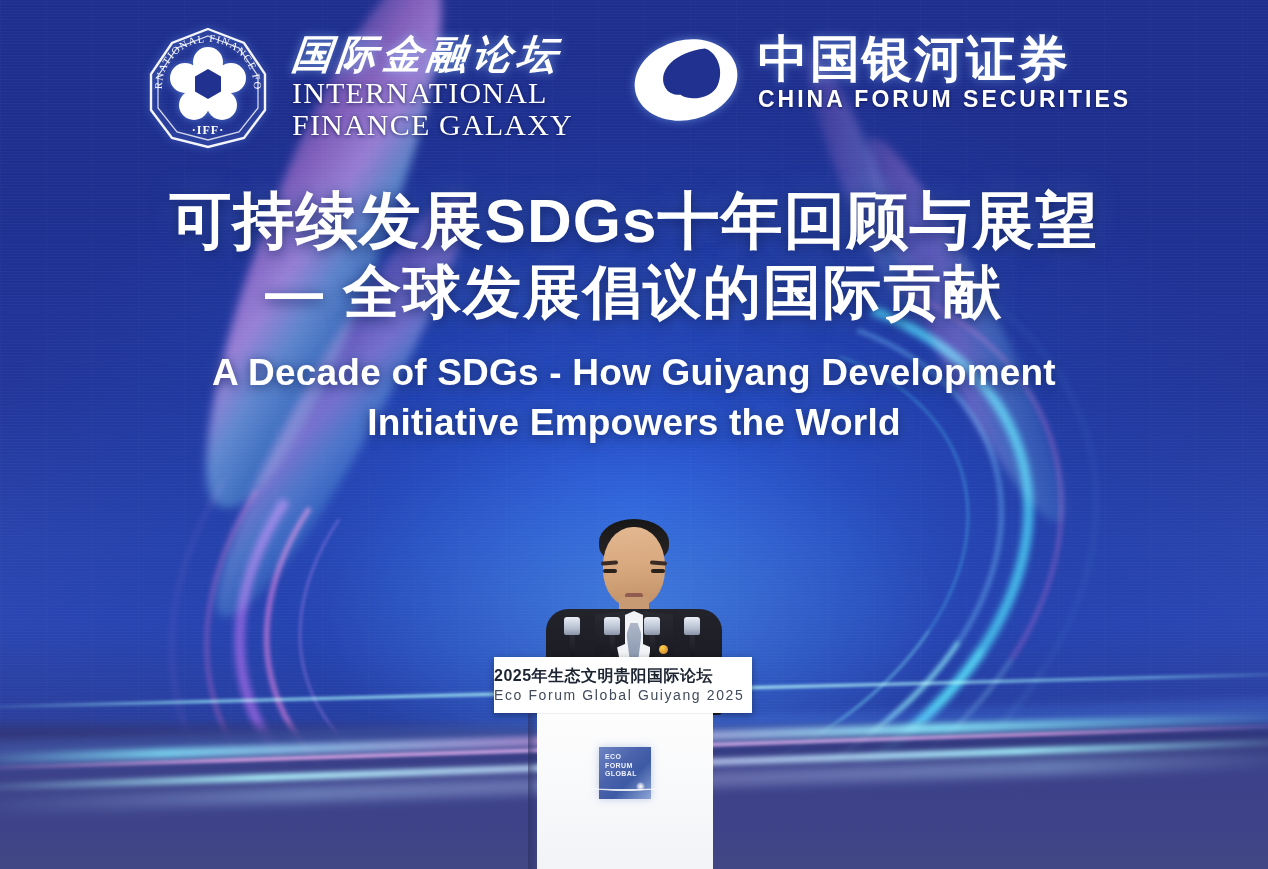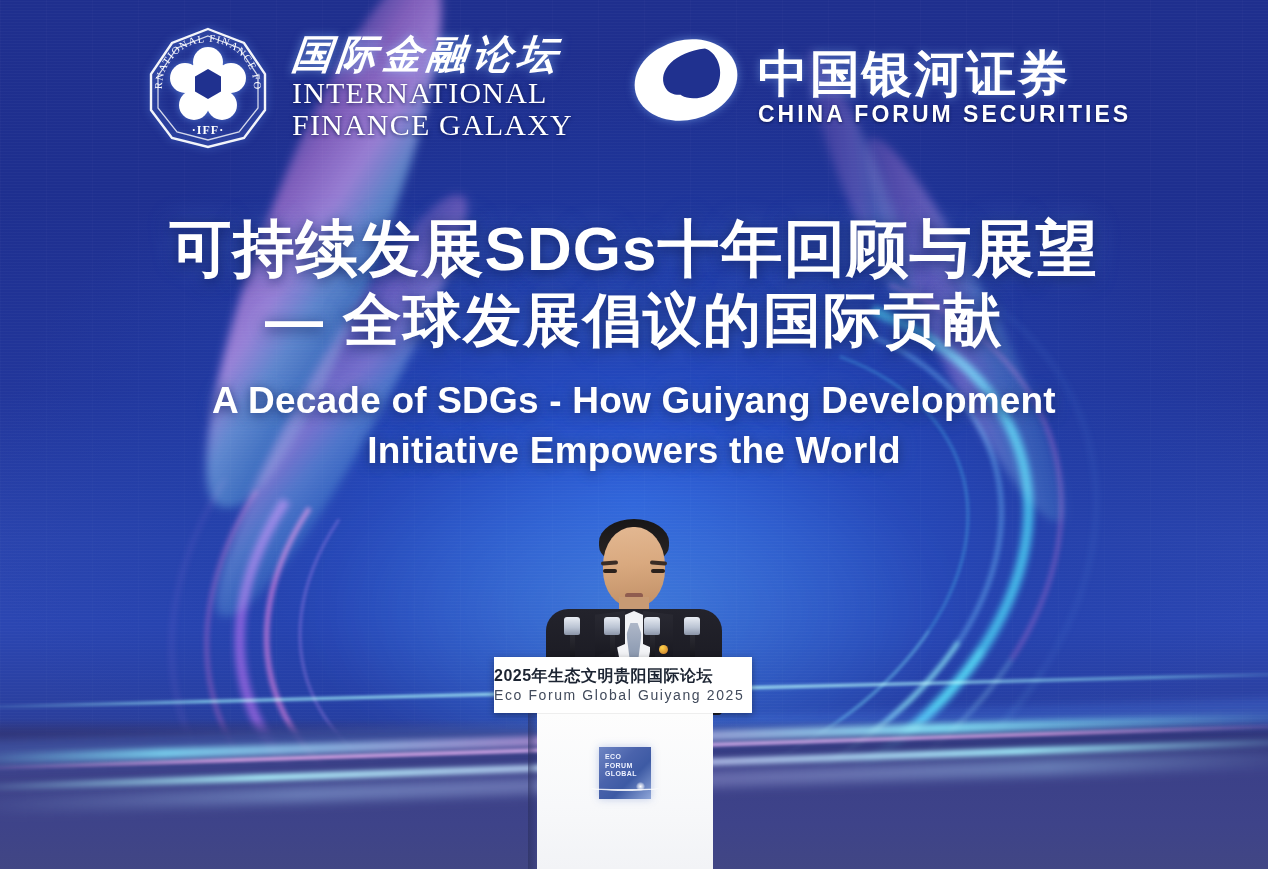--- a/index.html
+++ b/index.html
@@ -134,38 +134,38 @@
     text-shadow:0 0 10px rgba(150,200,255,.6);
     transform:skewX(-6deg);
   }
   .iff-en{
     font-family:"Liberation Serif", serif;
     font-size:30px; font-weight:400; color:#fff; line-height:1.07;
     letter-spacing:1.2px;
     text-shadow:0 1px 4px rgba(10,20,80,.85);
   }
 
-  .galaxy-block{ position:absolute; left:630px; top:20px; display:flex; align-items:flex-end; gap:16px; }
+  .galaxy-block{ position:absolute; left:630px; top:20px; display:flex; align-items:flex-start; gap:16px; }
   .galaxy-mark{ width:112px; height:92px; flex:0 0 auto; }
   .galaxy-mark svg{ display:block; width:112px; height:92px;
     filter:drop-shadow(0 0 5px rgba(140,190,255,.5)); }
   .galaxy-words{ display:flex; flex-direction:column; }
   .galaxy-cn{
     font-size:50px; font-weight:700; color:#fff; line-height:1.0;
     letter-spacing:2px;
     text-shadow:0 0 10px rgba(150,200,255,.45);
   }
   .galaxy-en{
     font-size:23px; font-weight:700; color:#fff; letter-spacing:3.0px;
     margin-top:4px; line-height:1;
     text-shadow:0 1px 3px rgba(10,20,80,.9);
   }
 
   
-  .titles{ position:absolute; left:0; top:188px; width:100%; text-align:center;margin-top:28px; }
+  .titles{ position:absolute; left:0; top:188px; width:100%; text-align:center; }
   .t-cn1, .t-cn2{
     color:#fff; font-weight:700; line-height:1.08;
     letter-spacing:1px;
     text-shadow:0 3px 14px rgba(10,25,90,.85), 0 0 26px rgba(120,180,255,.35);
   }
   .t-cn1{ font-size:62px; }
   .t-cn2{ font-size:58px; margin-top:6px; letter-spacing:2px; }
   .t-en1, .t-en2{
     color:#fff; font-weight:700; font-size:37px; line-height:1.35;
     letter-spacing:.2px;

